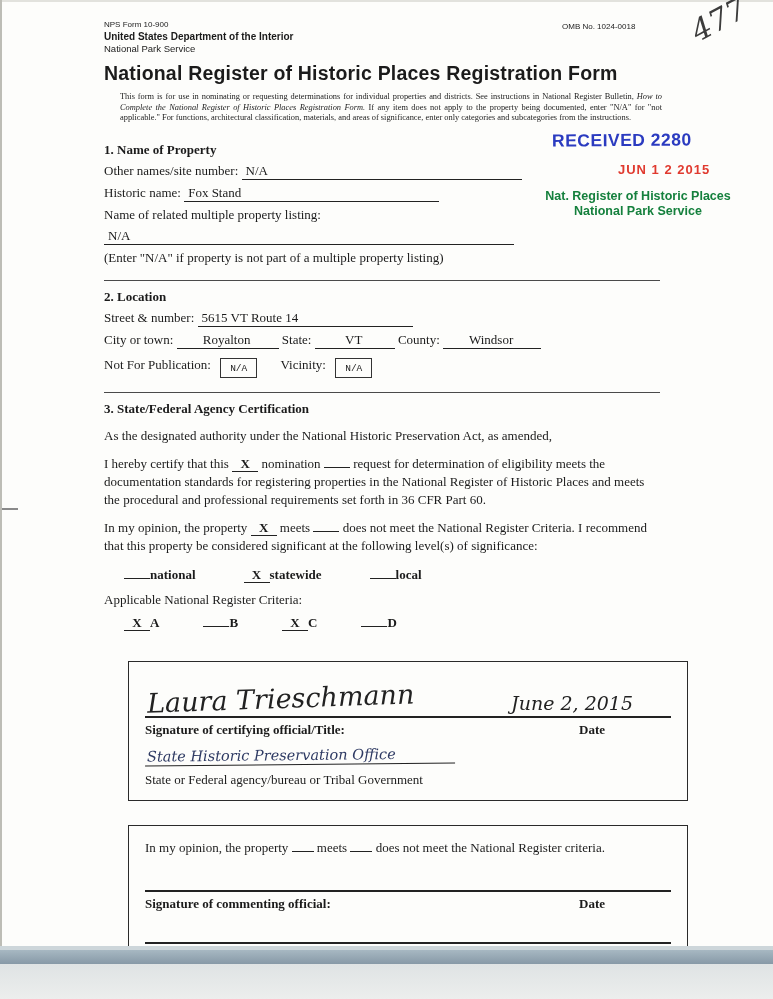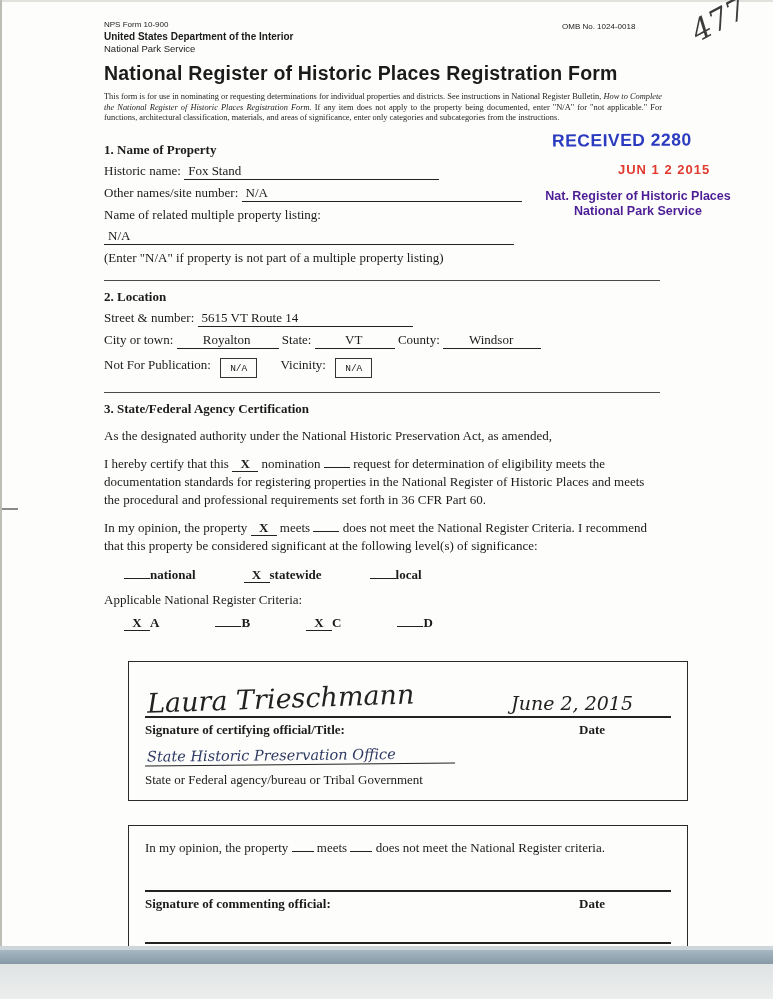--- a/index.html
+++ b/index.html
@@ -10,41 +10,41 @@
   }
   .content { position:absolute; left:104px; top:20px; width:558px; }
 
   
   .hdr { position:relative; font-family:"Liberation Sans", sans-serif; }
   .form-no { font-size:8px; color:#222; }
   .dept { font-size:10px; font-weight:bold; margin-top:2px; }
   .service { font-size:9.5px; margin-top:1px; }
   .omb { position:absolute; left:458px; top:2px; font-size:8px; color:#222; }
   .title { font-family:"Liberation Sans", sans-serif; font-size:19.5px; font-weight:bold; margin:8px 0 0 0; letter-spacing:0.2px; }
-  .instructions { font-size:8.4px; line-height:10.6px; margin:7px 0 0 0; text-align:justify; color:#222; }
+  .instructions { font-size:8.4px; line-height:10.6px; margin:7px 0 0 16px; text-align:justify; color:#222; }
 
   
   .sec-h { font-weight:bold; font-size:13px; margin-top:4px; }
   .sec1 { margin-top:18px; }
   .line { font-size:13px; margin-top:5px; }
   .fill { display:inline-block; border-bottom:1.2px solid #222; padding:0 6px 0 4px; }
   .w-hist { min-width:245px; }
   .w-other { min-width:270px; }
   .w-na { min-width:400px; }
   .w-street { min-width:205px; }
   .w-city { min-width:92px; text-align:center; }
   .w-state { min-width:70px; text-align:center; }
   .w-county { min-width:88px; text-align:center; }
   .rule { border-top:1.6px solid #4a4a4a; margin-top:14px; width:556px; }
   .nabox { display:inline-block; border:1.2px solid #333; font-family:"Liberation Mono", monospace; font-size:9.5px; padding:4px 9px 3px; margin:0 6px; vertical-align:middle; position:relative; top:2px; color:#222; }
   .para { font-size:13px; line-height:18px; margin:10px 0 0 0; }
   .mark { display:inline-block; min-width:26px; border-bottom:1.2px solid #222; text-align:center; font-weight:bold; line-height:14px; }
   .mark.sm { min-width:22px; }
   .choices { display:flex; margin:12px 0 0 20px; font-size:13px; font-weight:bold; gap:48px; }
-  .crit-row { display:flex; margin:7px 0 0 20px; font-size:13px; font-weight:bold; gap:56px; }
+  .crit-row { display:flex; margin:7px 0 0 20px; font-size:13px; font-weight:bold; gap:44px; }
   .crit-label { font-size:13px; margin-top:9px; }
 
   
   .sigbox { border:1.8px solid #2a2a2a; margin:30px 0 0 24px; width:526px; padding:10px 16px 12px; background:#fdfdfb; }
   .sigline { display:flex; justify-content:space-between; align-items:flex-end; border-bottom:2px solid #222; padding:0 4px 2px 2px; height:42px; }
   .sig-script { font-family:"DejaVu Serif", serif; font-style:italic; font-size:27px; color:#222; white-space:nowrap; transform:rotate(-2deg); }
   .date-script { font-family:"DejaVu Serif", serif; font-style:italic; font-size:19px; color:#222; margin-right:34px; white-space:nowrap; }
   .lblrow { display:flex; justify-content:space-between; font-size:13px; font-weight:bold; margin-top:4px; }
   .lblrow .datelbl { margin-right:66px; }
   .handtitle { font-family:"DejaVu Serif", serif; font-style:italic; font-size:14.5px; color:#2e3a63; border-bottom:1.6px solid #222; display:inline-block; min-width:300px; margin-top:9px; padding:0 8px 1px 2px; transform:rotate(-0.6deg); }
@@ -53,21 +53,21 @@
   .opinion2 { font-size:13px; margin:0; }
   .ruleline { border-top:2px solid #222; margin-top:34px; }
   .ruleline.second { margin-top:30px; }
   .titlerow { align-items:flex-start; }
   .agency2 { margin-right:22px; text-align:left; }
   .agency2 b { display:block; font-size:13px; }
 
   
   .stamp-received { position:absolute; left:552px; top:130px; font-family:"Liberation Sans", sans-serif; font-weight:bold; font-size:17.5px; color:#2b3bc0; letter-spacing:0.5px; transform:rotate(-0.5deg); }
   .stamp-date { position:absolute; left:618px; top:162px; font-family:"Liberation Sans", sans-serif; font-weight:bold; font-size:13px; color:#e03a2f; letter-spacing:1px; }
-  .stamp-register { position:absolute; left:538px; top:189px; width:200px; text-align:center; font-family:"Liberation Sans", sans-serif; font-weight:bold; font-size:12.5px; color:#4c1d95; line-height:15px; }
+  .stamp-register { position:absolute; left:538px; top:189px; width:200px; text-align:center; font-family:"Liberation Sans", sans-serif; font-weight:bold; font-size:12.5px; color:#15803d; line-height:15px; }
   .handnum { position:absolute; left:690px; top:2px; font-family:"DejaVu Serif", serif; font-style:italic; font-size:30px; color:#3c3c3c; transform:rotate(-28deg); }
 
   
   .edge-left { position:absolute; left:0; top:0; width:2px; height:947px; background:#bdbdb6; }
   .edge-top { position:absolute; left:0; top:0; width:100%; height:2px; background:#e2e2dd; }
   .artifact-dash { position:absolute; left:2px; top:508px; width:16px; height:2px; background:#8a8a8a; }
   .scan-bar-top { position:absolute; left:0; top:946px; width:100%; height:4px; background:#cdd6da; }
   .scan-bar { position:absolute; left:0; top:950px; width:100%; height:14px; background:linear-gradient(180deg,#a7b8c2,#8799a7); }
   .scan-bar-low { position:absolute; left:0; top:964px; width:100%; height:35px; background:linear-gradient(180deg,#dfe3e4,#eceeed); }
 </style>
@@ -101,26 +101,26 @@
 
     <p class="instructions">
       <span>This form is for use in nominating or requesting determinations for individual properties and districts. See instructions in National Register Bulletin,</span>
       <i>How to Complete the National Register of Historic Places Registration Form.</i>
       <span>If any item does not apply to the property being documented, enter "N/A" for "not applicable." For functions, architectural classification, materials, and areas of significance, enter only categories and subcategories from the instructions.</span>
     </p>
 
     <section class="sec1">
       <div class="sec-h">1.  Name of Property</div>
       <div class="line">
+        <span>Other names/site number:</span>
+        <span class="fill w-other">N/A</span>
+      </div>
+      <div class="line">
         <span>Historic name:</span>
         <span class="fill w-hist">Fox Stand</span>
-      </div>
-      <div class="line">
-        <span>Other names/site number:</span>
-        <span class="fill w-other">N/A</span>
       </div>
       <div class="line">
         <span>Name of related multiple property listing:</span>
       </div>
       <div class="line">
         <span class="fill w-na">N/A</span>
       </div>
       <div class="line">(Enter "N/A" if property is not part of a multiple property listing)</div>
     </section>
 

